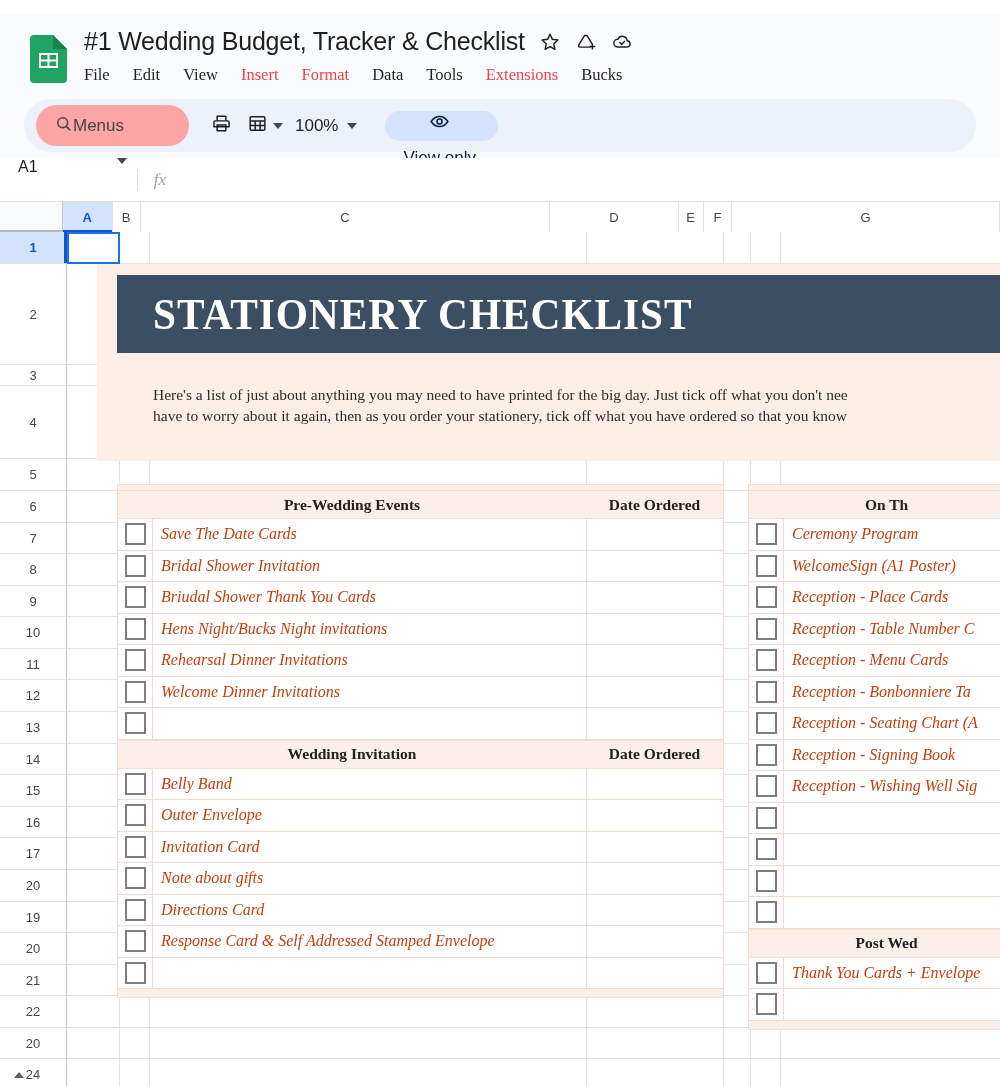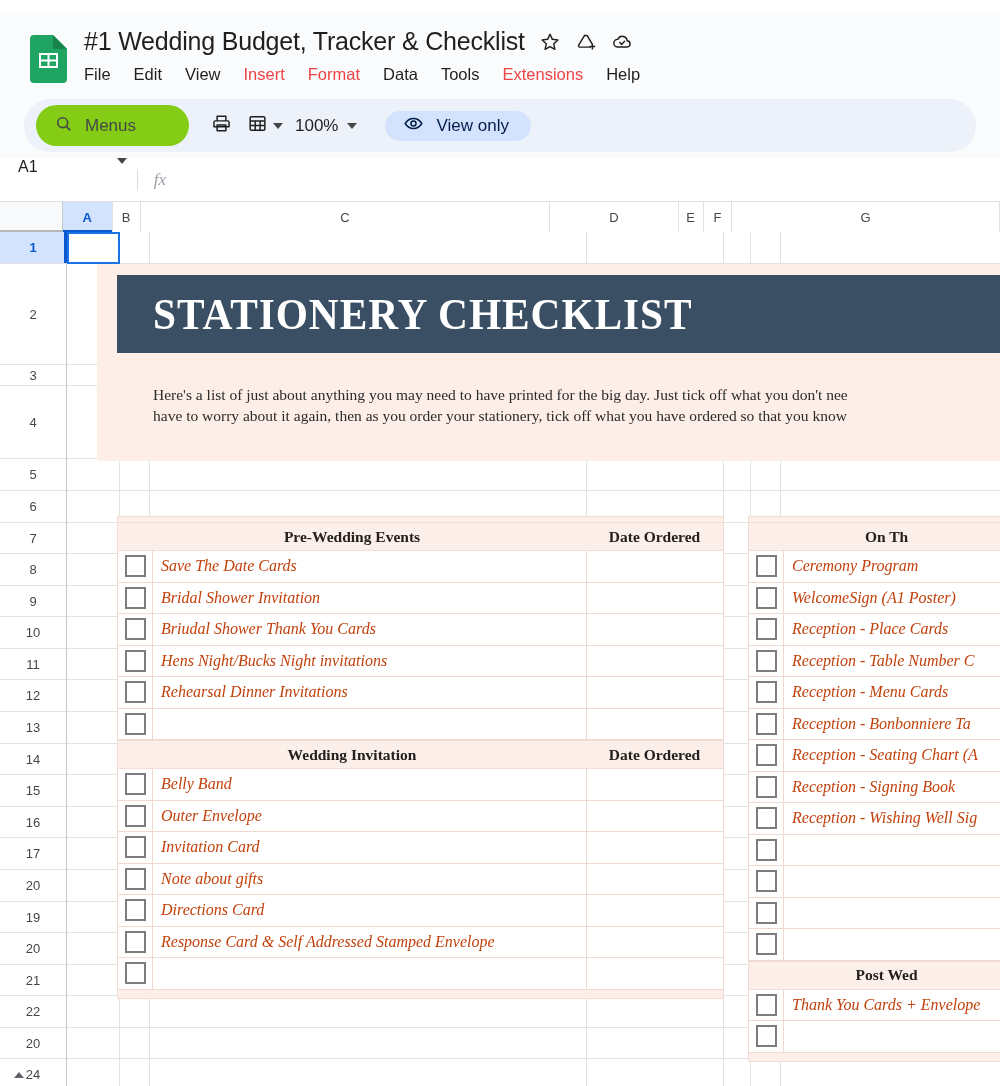--- a/index.html
+++ b/index.html
@@ -29,59 +29,59 @@
     white-space: nowrap;
   }
   .title-icon {
     width: 22px; height: 22px; display: block; cursor: pointer;
   }
   #menubar {
     position: absolute; left: 84px; top: 52px;
     display: flex; align-items: center; gap: 23px;
     font-size: 16.5px; color: #1f1f1f;
   }
-  .menu-item { cursor: pointer; white-space: nowrap; }
+  .menu-item { cursor: pointer; white-space: nowrap; font-family: Liberation Serif, serif; }
   .menu-item.dim { color: #ef4444; }
 
   
   #toolbar-wrap {
     position: absolute; left: 0; top: 95px; width: 1000px; height: 63px;
     background: #f9fbfd;
   }
   #toolbar {
     position: absolute; left: 24px; top: 4px;
     width: 952px; height: 53px;
     background: #edf2fa; border-radius: 27px;
     display: flex; align-items: center;
   }
   #menus-search {
     margin-left: 12px;
     width: 153px; height: 41px;
-    background: #84cc16; border-radius: 21px;
-    display: flex; align-items: center; gap: 12px;
+    background: #fca5a5; border-radius: 21px;
+    display: flex; align-items: center; gap: 0;
     padding-left: 18px; cursor: pointer;
   }
   #menus-search .lbl { font-size: 17px; color: #444746; }
   .tb-btn {
     display: flex; align-items: center; justify-content: center;
     cursor: pointer; height: 40px;
   }
   #print-btn { width: 40px; margin-left: 12px; }
   #sheetmode-btn { margin-left: 6px; gap: 5px; display:flex; align-items:center; }
   #zoom-btn {
     margin-left: 12px; gap: 9px; display: flex; align-items: center;
     font-size: 17px; color: #1f1f1f;
   }
   .caret { width: 0; height: 0;
     border-left: 5px solid transparent; border-right: 5px solid transparent;
     border-top: 6px solid #444746; }
   #viewonly {
     margin-left: 28px; height: 30px; border-radius: 21px;
     background: #d3e3fd; display: flex; align-items: center;
-    gap: 12px; padding: 0 22px 0 18px; cursor: pointer;
+    gap: 12px; padding: 0 22px 0 18px; cursor: pointer; flex-direction: column;
   }
   #viewonly .lbl { font-size: 17px; color: #041e49; font-weight: 500; }
 
   
   #formula-bar {
     position: absolute; left: 0; top: 158px; width: 1000px; height: 44px;
     background: #ffffff;
     border-bottom: 1px solid #e0e0e0;
     display: flex; align-items: center;
   }
@@ -185,21 +185,21 @@
     transform: scaleX(0.92); transform-origin: left center;
   }
   #intro {
     position: absolute; left: 86px; top: 152px; width: 860px;
     font-family: "Liberation Serif", serif;
     font-size: 15.5px; color: #2b2b2b; line-height: 21px;
     white-space: nowrap;
   }
 
   
-  .tbl { position: absolute; font-family: "Liberation Serif", serif; margin-top: 32px; }
+  .tbl { position: absolute; font-family: "Liberation Serif", serif; }
   .sec-head {
     background: #fceee9; border: 1px solid #f2ded7;
     height: 29px; display: flex; align-items: center;
   }
   .sec-head .sec-title {
     flex: 1; text-align: center;
     font-weight: 700; font-size: 15.5px; color: #23201f;
   }
   .sec-head .sec-date {
     text-align: center; font-weight: 700; font-size: 15.5px; color: #23201f;
@@ -293,21 +293,21 @@
 
   <div id="menubar">
     <span class="menu-item">File</span>
     <span class="menu-item">Edit</span>
     <span class="menu-item">View</span>
     <span class="menu-item dim">Insert</span>
     <span class="menu-item dim">Format</span>
     <span class="menu-item">Data</span>
     <span class="menu-item">Tools</span>
     <span class="menu-item dim">Extensions</span>
-    <span class="menu-item">Help</span>
+    <span class="menu-item">Bucks</span>
   </div>
 </div>
 
 <div id="toolbar-wrap">
   <div id="toolbar">
 
     <div id="menus-search">
       <span>
         <svg viewBox="0 0 24 24" width="19" height="19" fill="none" stroke="#444746" stroke-width="2" stroke-linecap="round">
           <circle cx="11" cy="11" r="6.2"></circle>
@@ -547,20 +547,27 @@
           <div class="cbcell">
             <div class="cb"></div>
           </div>
           <div class="labelcell">Rehearsal Dinner Invitations</div>
           <div class="datecell"></div>
         </div>
         <div class="row">
           <div class="cbcell">
             <div class="cb"></div>
           </div>
+          <div class="labelcell">Welcome Dinner Invitations</div>
+          <div class="datecell"></div>
+        </div>
+        <div class="row">
+          <div class="cbcell">
+            <div class="cb"></div>
+          </div>
           <div class="labelcell"></div>
           <div class="datecell"></div>
         </div>
         <div class="sec-head">
           <div class="sec-title">Wedding Invitation</div>
           <div class="sec-date">Date Ordered</div>
         </div>
         <div class="row">
           <div class="cbcell">
             <div class="cb"></div>

